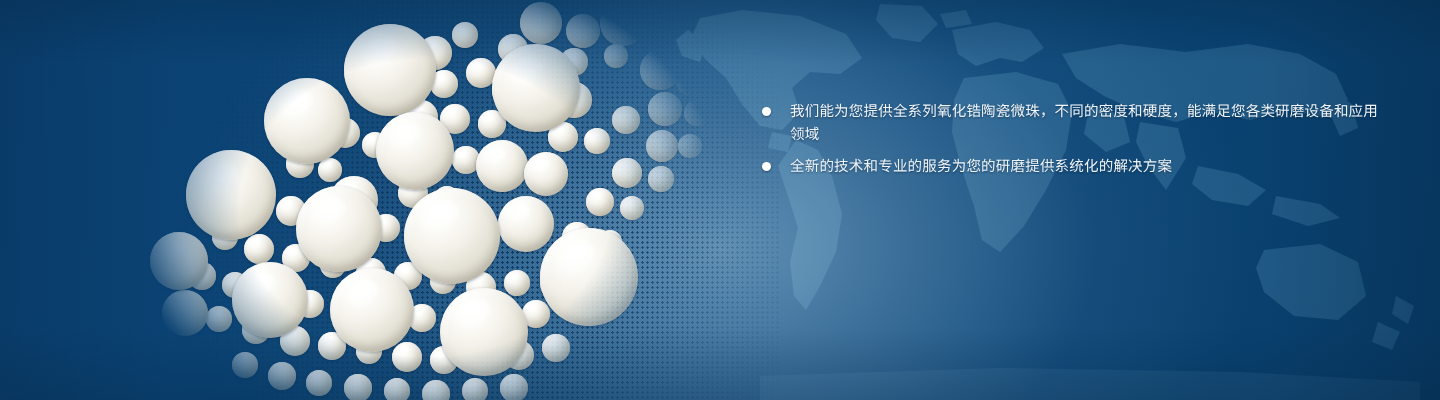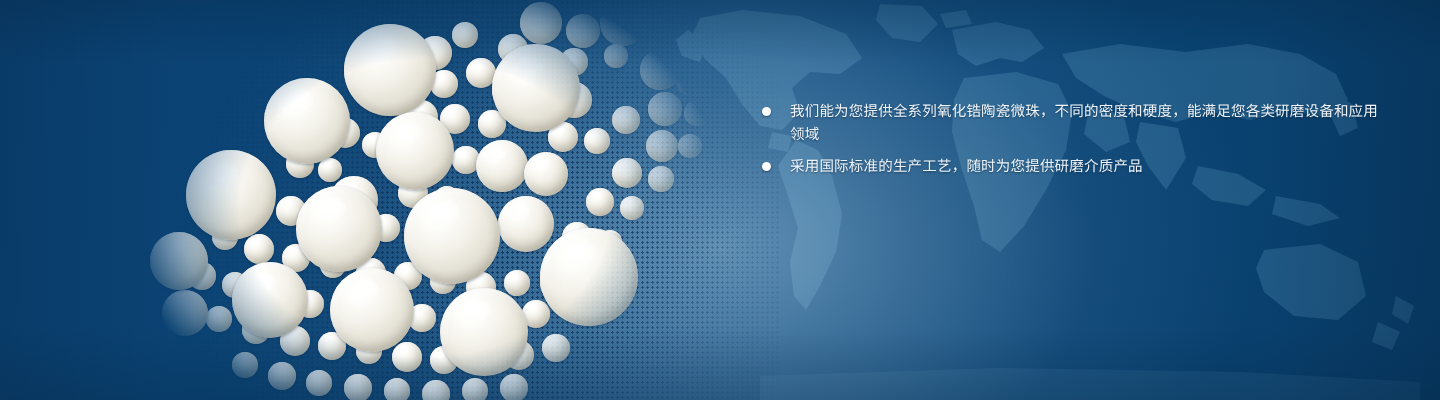--- a/index.html
+++ b/index.html
@@ -279,18 +279,18 @@
   <div class="copy">
 
 
     <ul class="bullets">
       <li class="bullet">
         <span class="dot"></span>
         <span class="bullet-text">我们能为您提供全系列氧化锆陶瓷微珠，不同的密度和硬度，能满足您各类研磨设备和应用领域</span>
       </li>
       <li class="bullet">
         <span class="dot"></span>
-        <span class="bullet-text">采用国际标准的生产工艺，随时为您提供研磨介质产品</span>
+        <span class="bullet-text">全新的技术和专业的服务为您的研磨提供系统化的解决方案</span>
       </li>
     </ul>
 
   </div>
 </div>
 
 </body></html>

